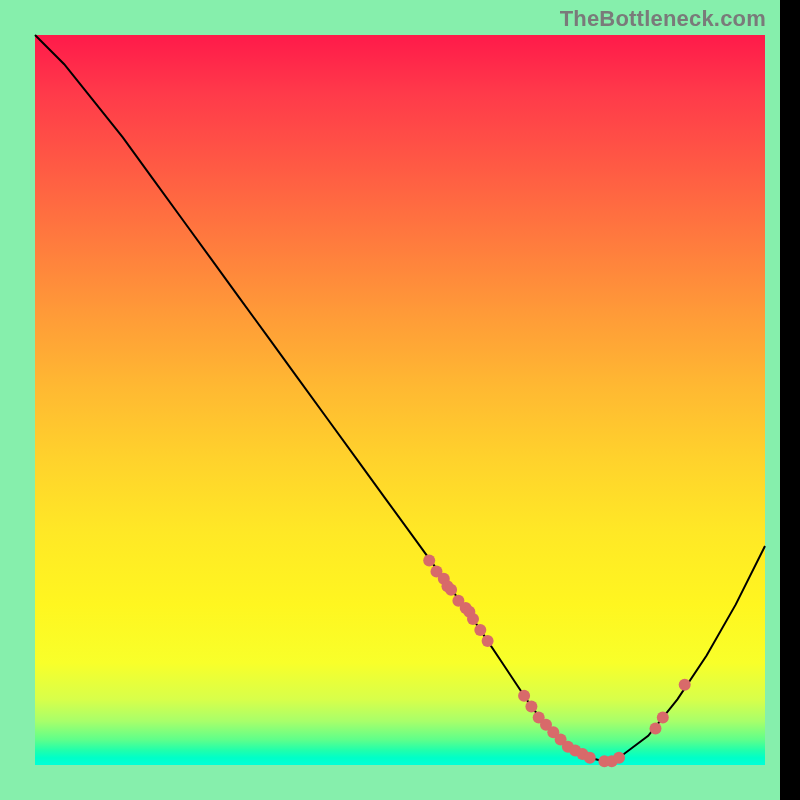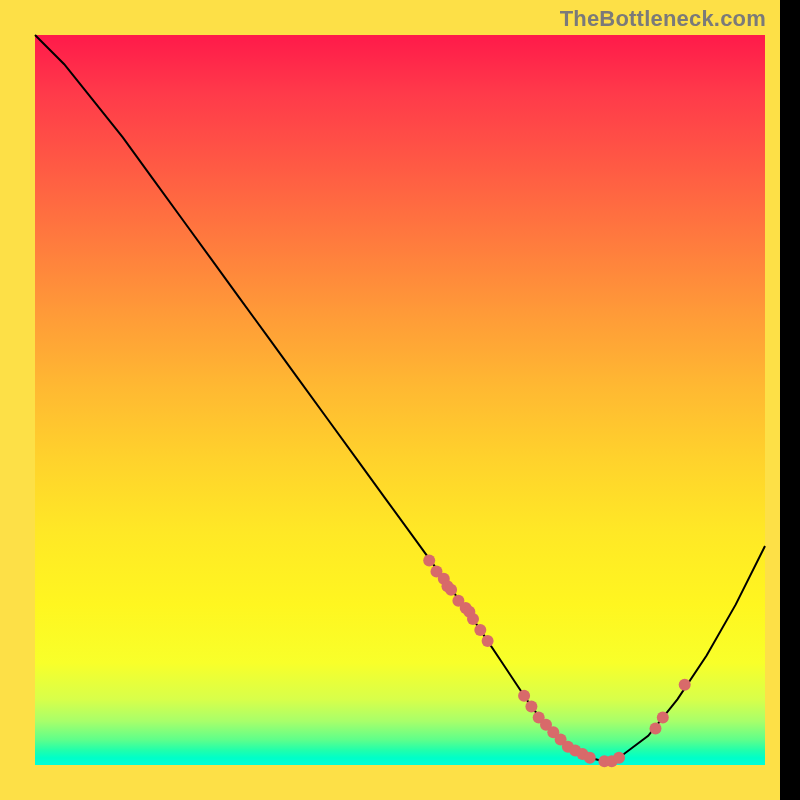--- a/index.html
+++ b/index.html
@@ -1,21 +1,21 @@
 <!DOCTYPE html>
 <html><head>
 <meta charset="utf-8">
 <style>
   * { margin: 0; padding: 0; box-sizing: border-box; }
   html, body { width: 800px; height: 800px; overflow: hidden; background: #000; }
   .container {
     position: relative;
     width: 780px;
     height: 800px;
-    background: #fde047;
+    background: #86efac;
   }
   .watermark {
     position: absolute;
     top: 6px;
     right: 14px;
     font-family: Arial, sans-serif;
     font-size: 22px;
     font-weight: bold;
     color: #7a7a7a;
     letter-spacing: 0.2px;

